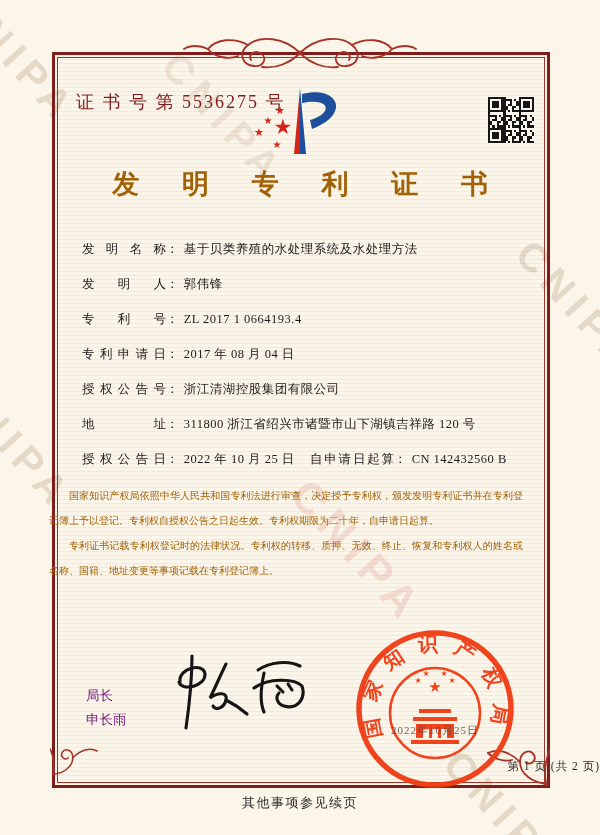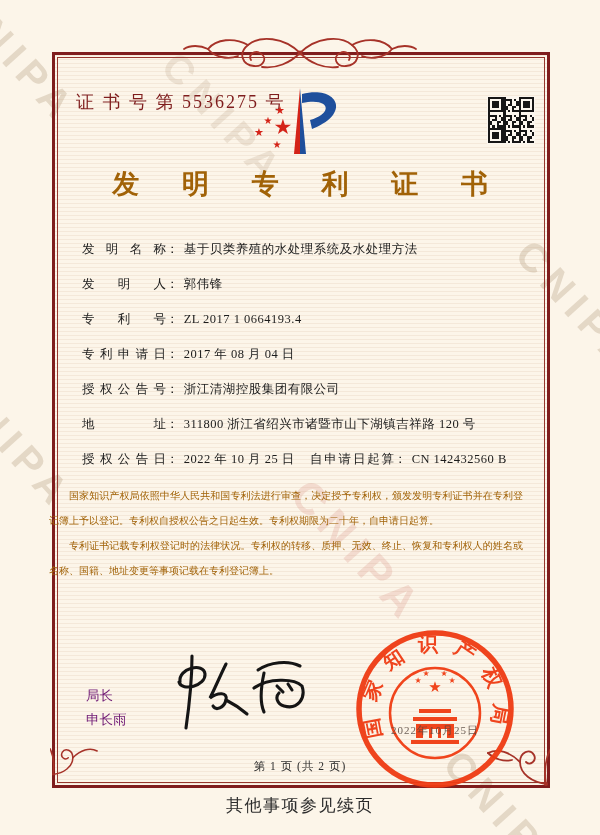--- a/index.html
+++ b/index.html
@@ -45,22 +45,22 @@
   .decree p{margin:0;text-indent:2em;}
 
   
   .officer{position:absolute;left:86px;top:672px;font-size:13.5px;color:#701a75;line-height:24px;margin-top:12px;}
   .sig{position:absolute;left:158px;top:648px;}
 
   
   .seal{position:absolute;left:352px;top:626px;width:166px;height:166px;opacity:0.95;}
   .seal text{font-family:"Liberation Serif","DejaVu Serif",serif;}
 
-  .page-info{position:absolute;left:0;top:759px;width:600px;text-align:center;font-size:11.5px;color:#2c2c2c;letter-spacing:1px;}
-  .foot-note{position:absolute;left:0;top:794px;width:600px;text-align:center;font-size:17px;color:#2c2c2c;letter-spacing:1.5px;}
+  .page-info{position:absolute;left:0;top:759px;width:600px;text-align:right;font-size:11.5px;color:#2c2c2c;letter-spacing:1px;}
+  .foot-note{position:absolute;left:0;top:794px;width:600px;text-align:center;font-size:13px;color:#2c2c2c;letter-spacing:1.5px;}
 </style>
 </head>
 <body>
 
 <div id="page">
 
   <span class="wm" style="left:-22px;top:-18px;">CNIPA</span>
   <span class="wm" style="left:186px;top:44px;color:rgba(167,140,108,0.18);">CNIPA</span>
   <span class="wm" style="left:540px;top:232px;">CNIPA</span>
   <span class="wm" style="left:-26px;top:368px;">CNIPA</span>

